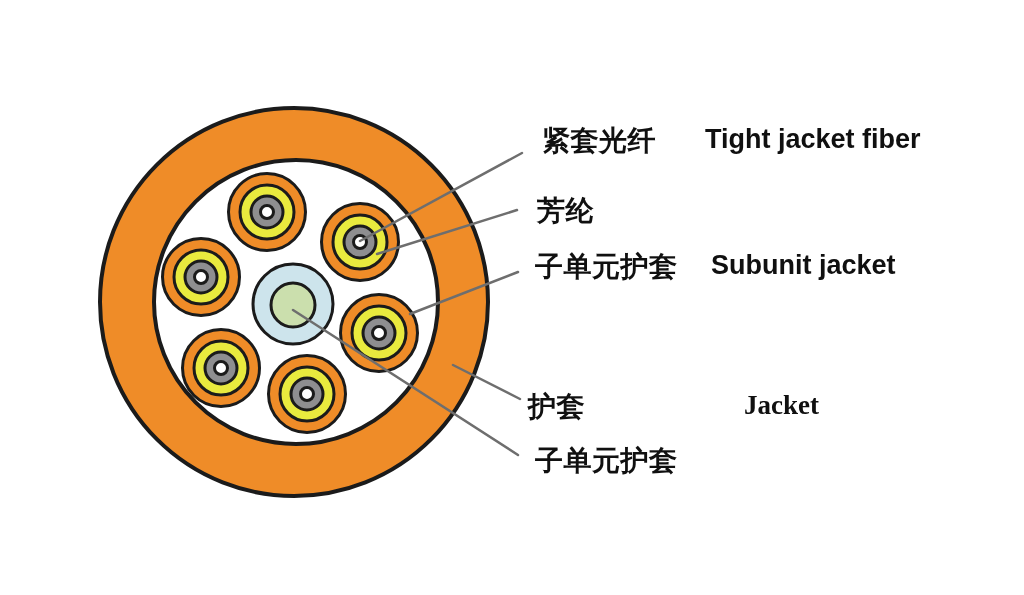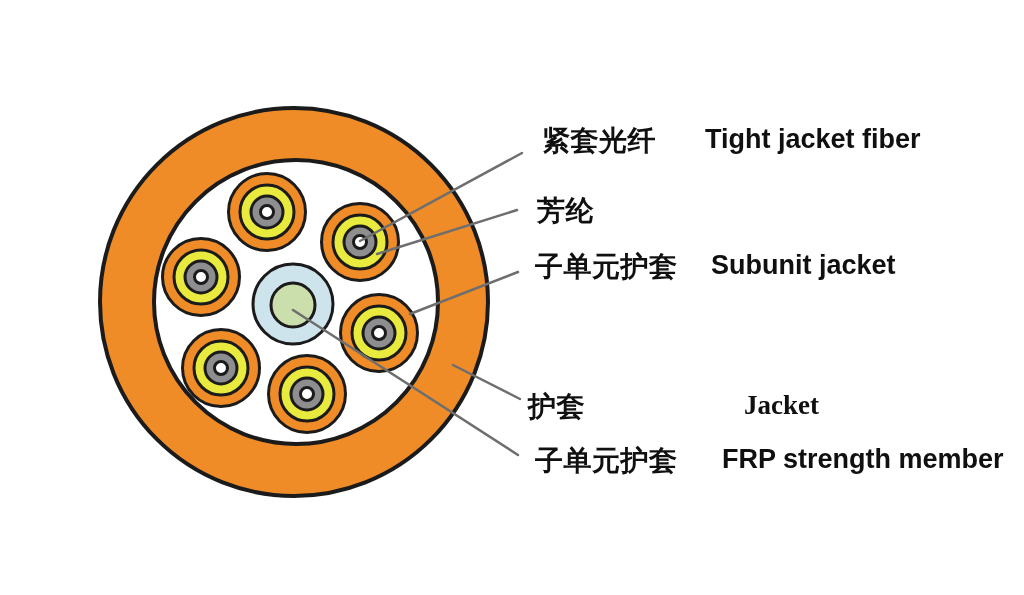--- a/index.html
+++ b/index.html
@@ -112,16 +112,15 @@
     <span class="en" style="left:711px; top:2px;">Subunit jacket</span>
   </div>
 
   <div class="label-row" style="top:388px;font-family:Liberation Serif, serif;">
     <span class="zh" style="left:528px;">护套</span>
     <span class="en" style="left:744px; top:2px;">Jacket</span>
   </div>
 
   <div class="label-row" style="top:442px;">
     <span class="zh" style="left:535px;">子单元护套</span>
-    <span class="en" style="left:722px; top:2px;">FRP strength member</span>
   </div>
 
 </div>
 
 </body></html>

